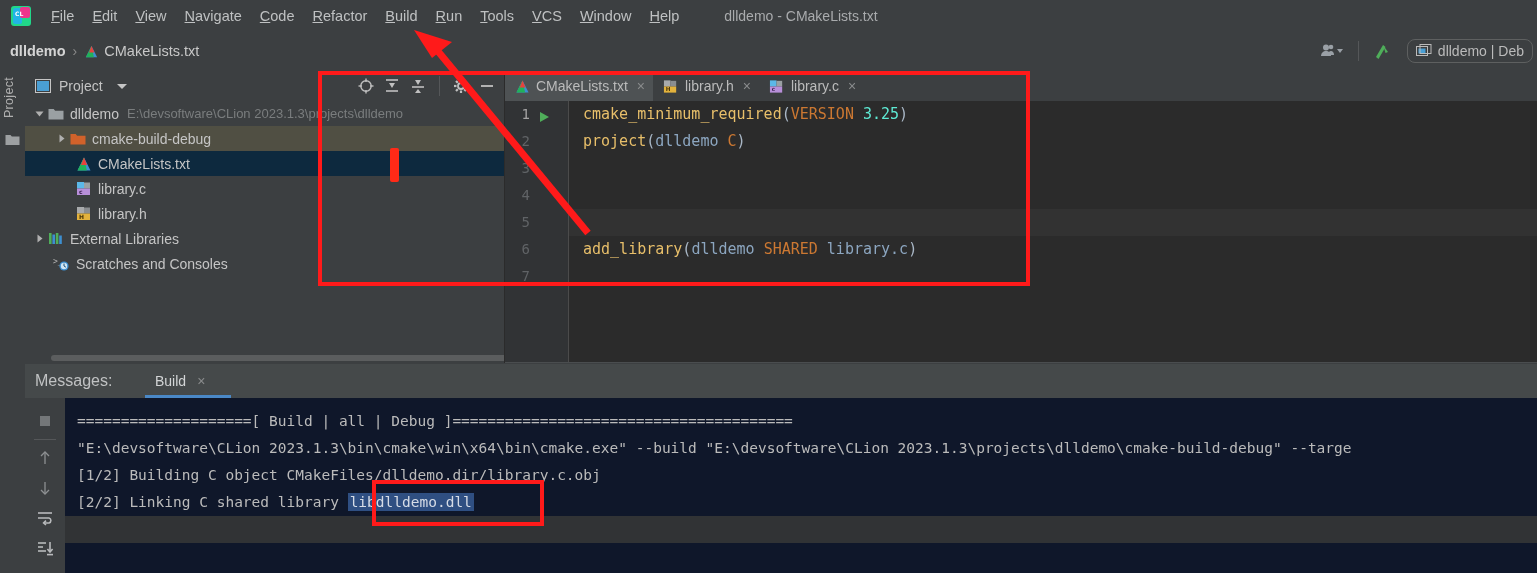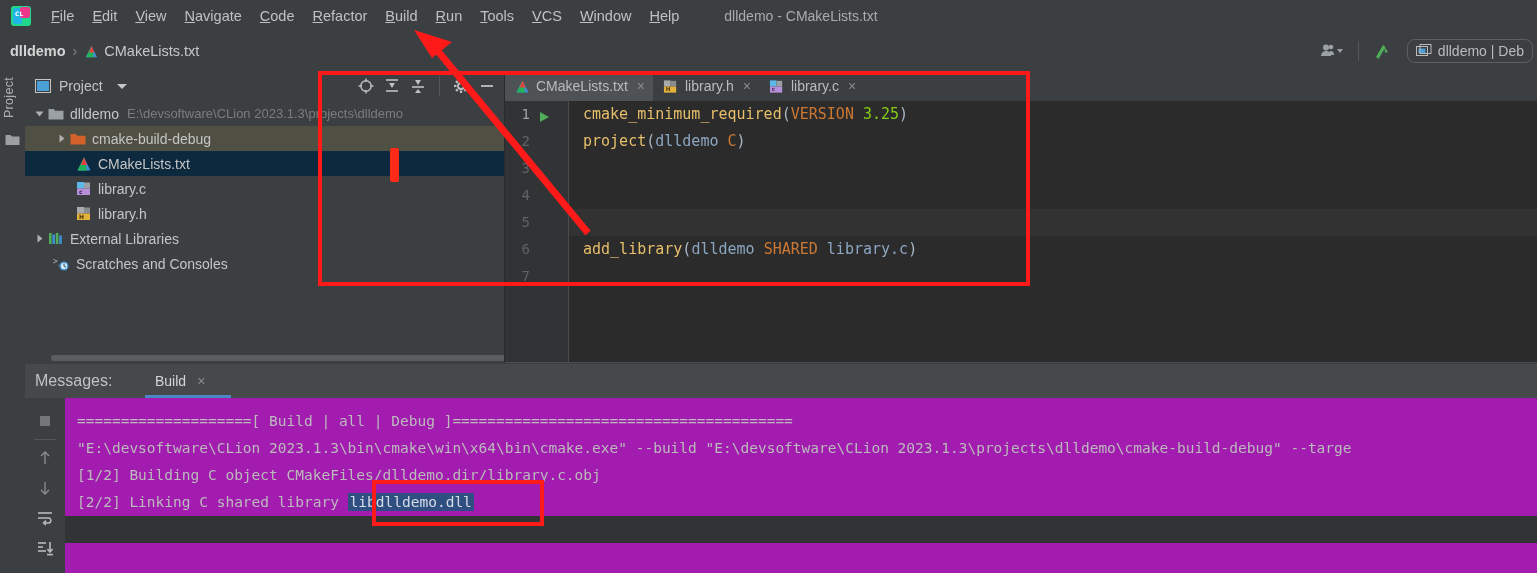--- a/index.html
+++ b/index.html
@@ -151,21 +151,21 @@
     font-family: "DejaVu Sans Mono", monospace; font-size: 15px;
   }
   .cline {
     position: absolute; left: 0; right: 0; height: 27px; line-height: 27px;
     padding-left: 14px; white-space: pre;
   }
   .cline.hl { background: #323232; }
   .tok-fn { color: #e8bf6a; }
   .tok-kw { color: #cc7832; }
   .tok-id { color: #8ca6c0; }
-  .tok-num { color: #84cc16; }
+  .tok-num { color: #5eead4; }
   .tok-p  { color: #a9b7c6; }
   .editor-bottom-line {
     position: absolute; left: 0; right: 0; bottom: 0; height: 1px; background: #4a4d4f;
   }
 
   
   .msgpanel {
     position: absolute; left: 0; top: 364px; width: 1537px; height: 209px;
     background: #3c3f41;
   }
@@ -190,21 +190,21 @@
   }
   .msg-toolbar {
     position: absolute; left: 25px; top: 34px; width: 40px; bottom: 0;
     background: #3c3f41; display: flex; flex-direction: column;
     align-items: center; padding-top: 8px; gap: 0;
   }
   .mt-btn { width: 26px; height: 30px; display: flex; align-items: center; justify-content: center; }
   .mt-sep { width: 22px; height: 1px; background: #555759; margin: 3px 0; }
   .console {
     position: absolute; left: 65px; top: 34px; right: 0; bottom: 0;
-    background: #a21caf; overflow: hidden;
+    background: #0f172a; overflow: hidden;
     font-family: "DejaVu Sans Mono", monospace; font-size: 14.5px;
     color: #bbbbbb;
     padding-left: 16px;
   }
   .crow {
     position: absolute; left: 0; right: 0; height: 27px; line-height: 27px;
     padding-left: 12px; white-space: pre;
   }
   .crow.band { background: #313335; }
   .sel-text { background: #2f4f82; color: #d6dce6; padding: 1px 2px; }

